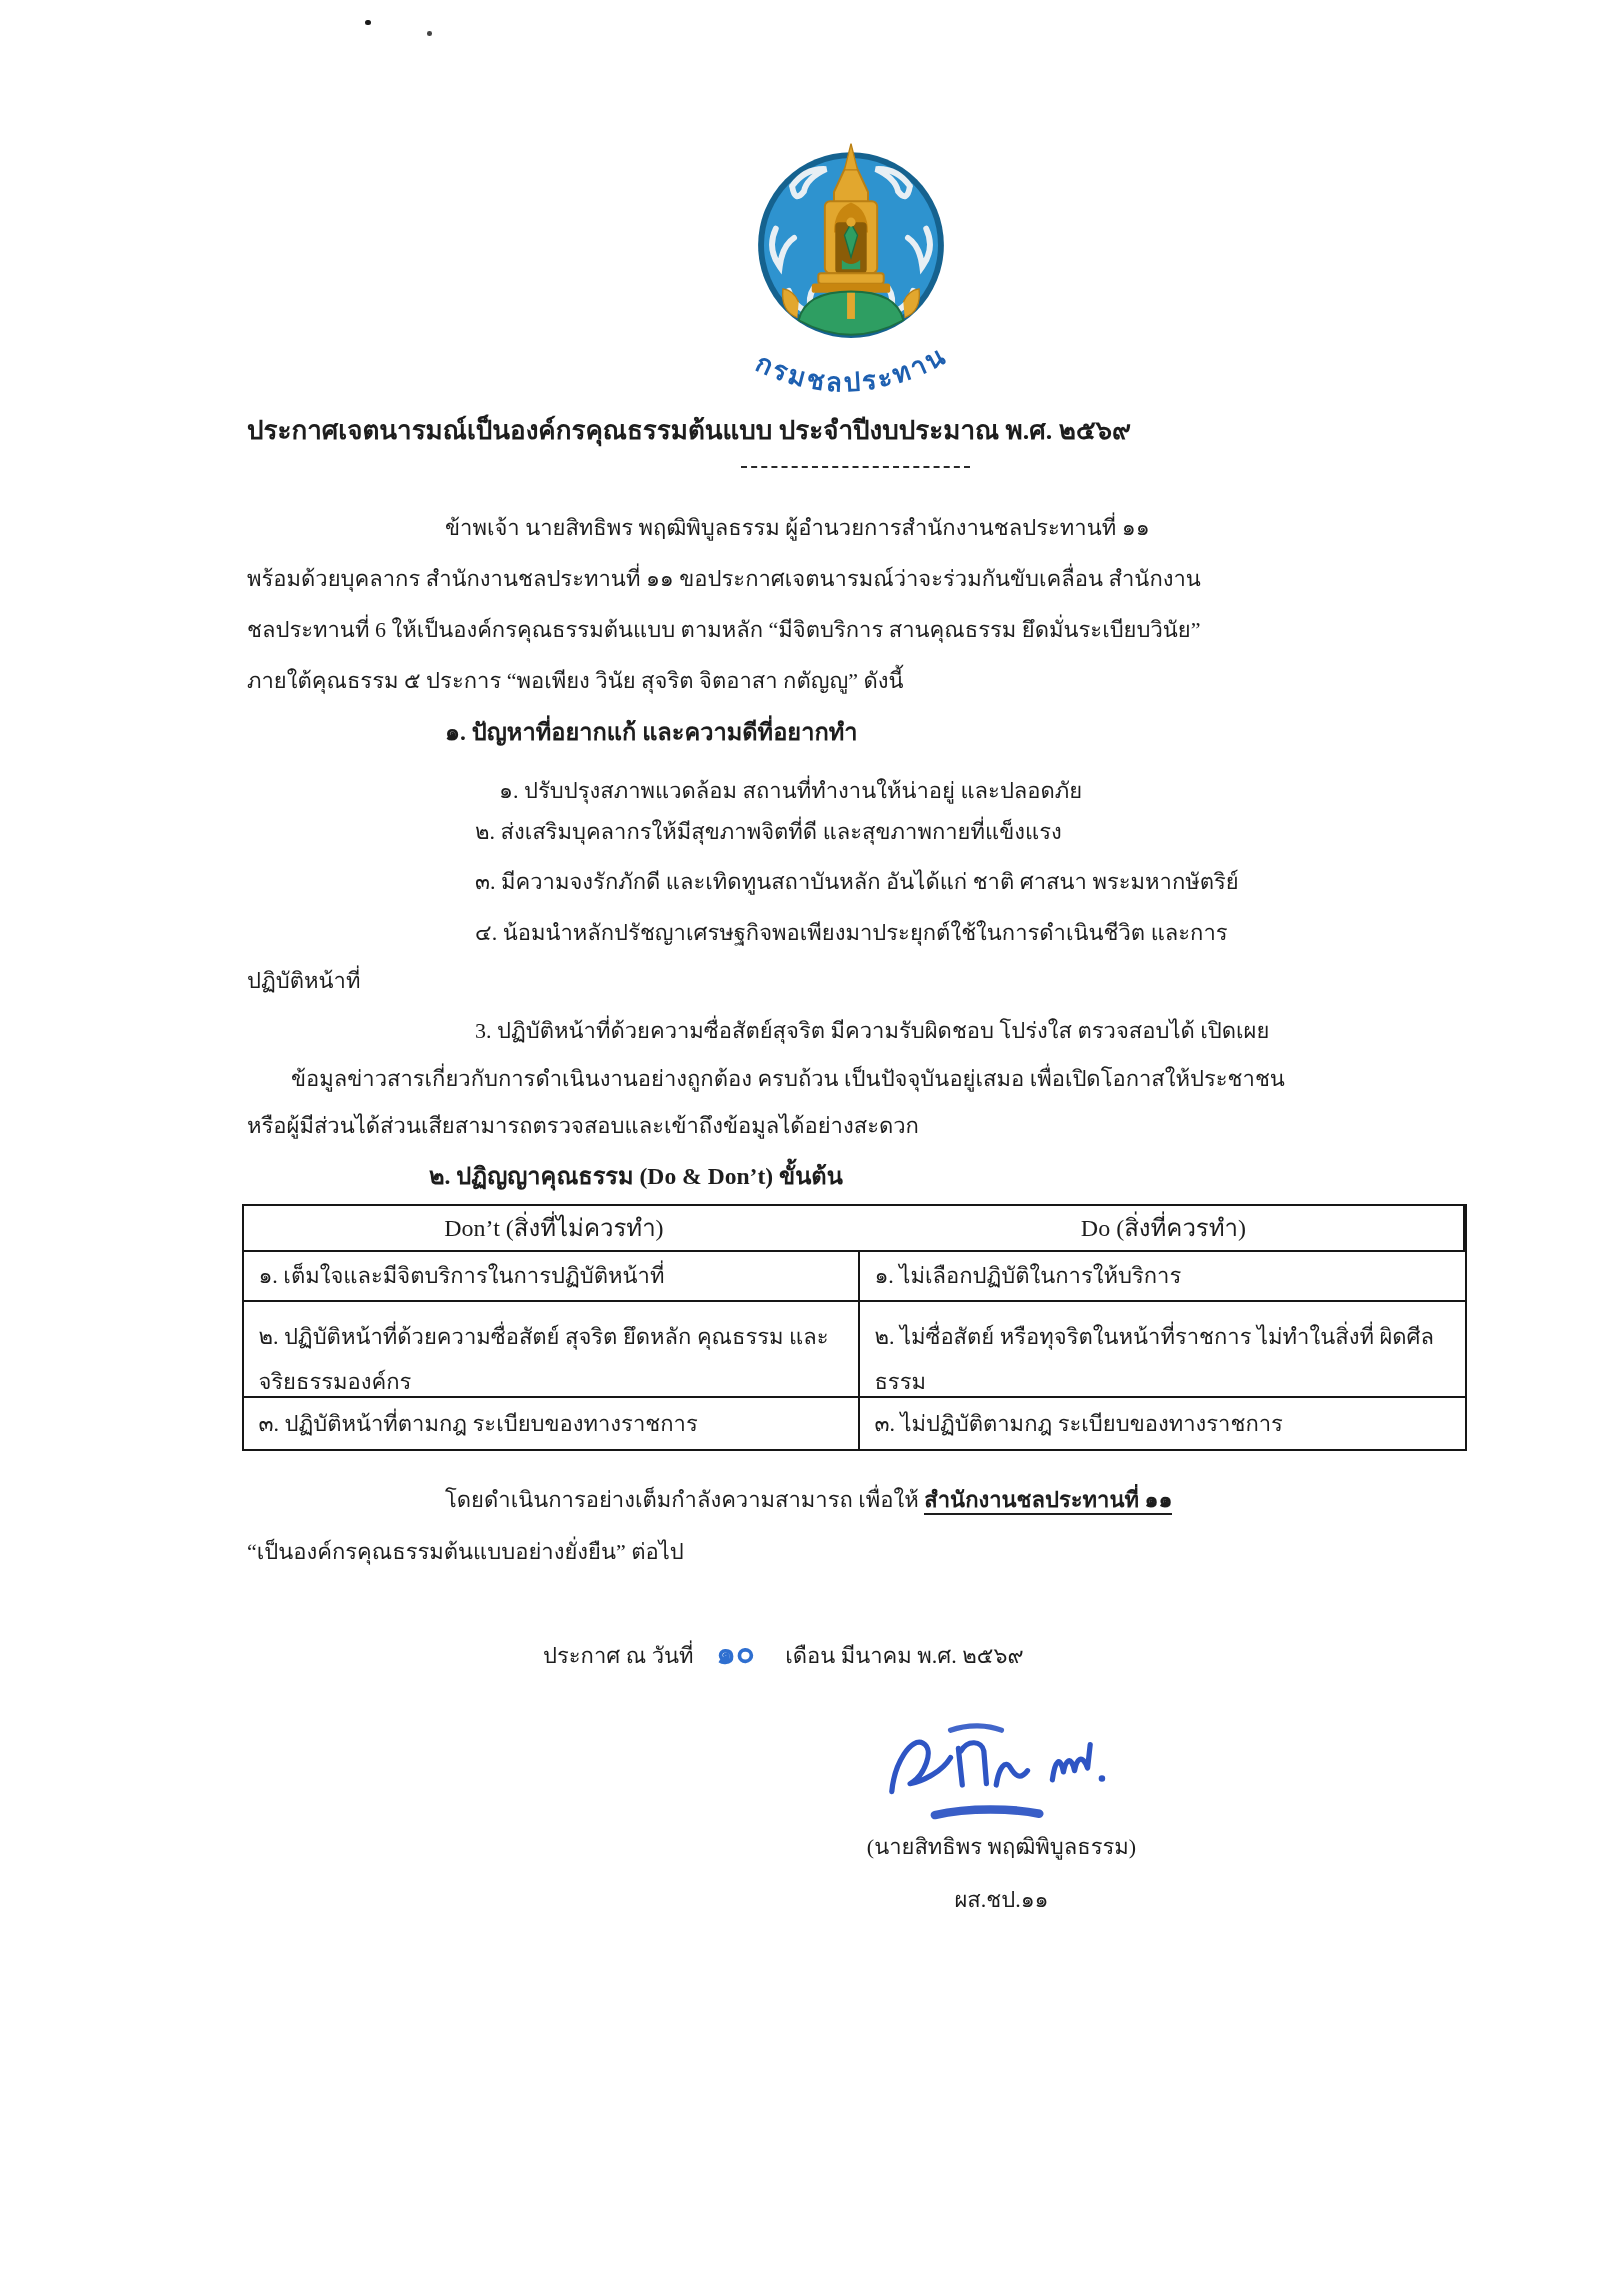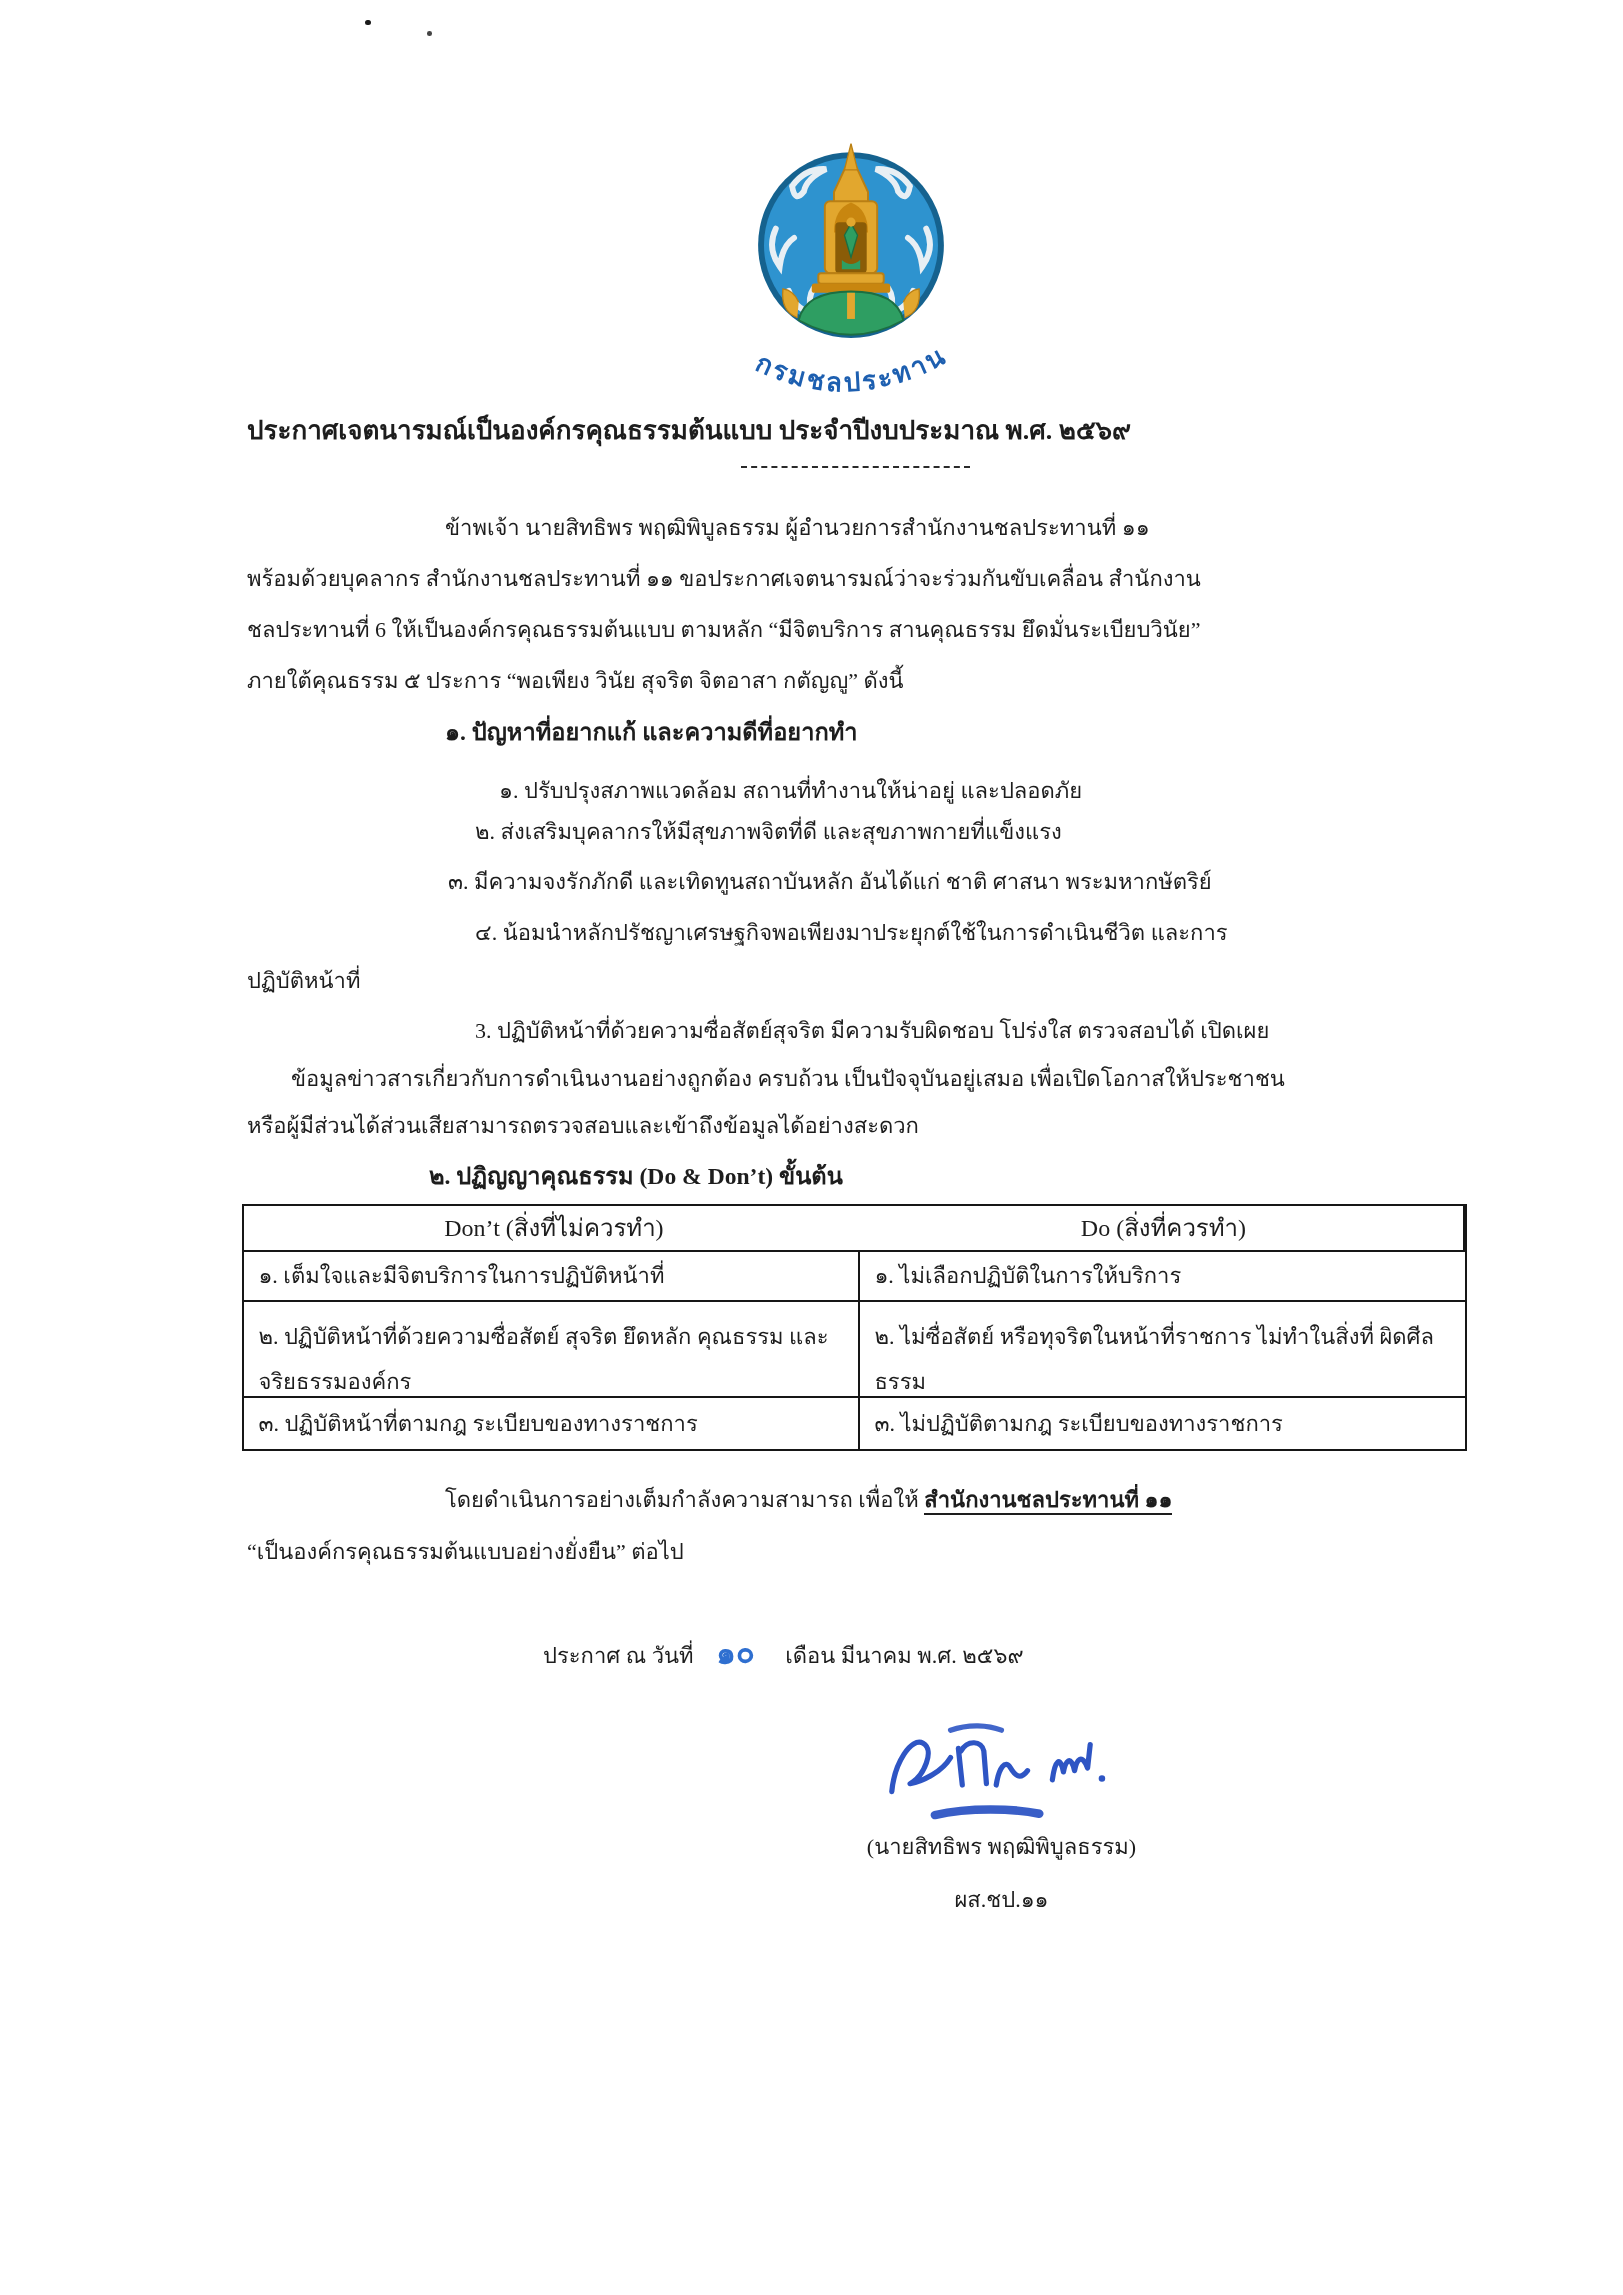--- a/index.html
+++ b/index.html
@@ -140,21 +140,21 @@
   <div class="dash-sep"></div>
 
   <div class="line" style="left:445px;top:509px;">ข้าพเจ้า นายสิทธิพร  พฤฒิพิบูลธรรม ผู้อำนวยการสำนักงานชลประทานที่ ๑๑</div>
   <div class="line" style="left:247px;top:560px;">พร้อมด้วยบุคลากร สำนักงานชลประทานที่ ๑๑ ขอประกาศเจตนารมณ์ว่าจะร่วมกันขับเคลื่อน สำนักงาน</div>
   <div class="line" style="left:247px;top:611px;">ชลประทานที่ 6 ให้เป็นองค์กรคุณธรรมต้นแบบ ตามหลัก “มีจิตบริการ สานคุณธรรม ยึดมั่นระเบียบวินัย”</div>
   <div class="line" style="left:247px;top:662px;">ภายใต้คุณธรรม ๕ ประการ “พอเพียง วินัย สุจริต จิตอาสา กตัญญู” ดังนี้</div>
 
   <div class="line bold" style="left:445px;top:713px;font-size:23.6px;">๑. ปัญหาที่อยากแก้ และความดีที่อยากทำ</div>
   <div class="line" style="left:475px;top:772px;margin-left:24px;">๑. ปรับปรุงสภาพแวดล้อม สถานที่ทำงานให้น่าอยู่ และปลอดภัย</div>
   <div class="line" style="left:475px;top:813px;">๒. ส่งเสริมบุคลากรให้มีสุขภาพจิตที่ดี และสุขภาพกายที่แข็งแรง</div>
-  <div class="line" style="left:448px;top:863px;font-family:Liberation Serif, serif;">๓. มีความจงรักภักดี และเทิดทูนสถาบันหลัก อันได้แก่ ชาติ ศาสนา พระมหากษัตริย์</div>
+  <div class="line" style="left:475px;top:863px;font-family:Liberation Serif, serif;">๓. มีความจงรักภักดี และเทิดทูนสถาบันหลัก อันได้แก่ ชาติ ศาสนา พระมหากษัตริย์</div>
   <div class="line" style="left:475px;top:914px;">๔. น้อมนำหลักปรัชญาเศรษฐกิจพอเพียงมาประยุกต์ใช้ในการดำเนินชีวิต และการ</div>
   <div class="line" style="left:247px;top:962px;">ปฏิบัติหน้าที่</div>
   <div class="line" style="left:475px;top:1012px;">3. ปฏิบัติหน้าที่ด้วยความซื่อสัตย์สุจริต มีความรับผิดชอบ โปร่งใส ตรวจสอบได้ เปิดเผย</div>
   <div class="line" style="left:247px;top:1060px;margin-left:44px;">ข้อมูลข่าวสารเกี่ยวกับการดำเนินงานอย่างถูกต้อง ครบถ้วน เป็นปัจจุบันอยู่เสมอ เพื่อเปิดโอกาสให้ประชาชน</div>
   <div class="line" style="left:247px;top:1107px;">หรือผู้มีส่วนได้ส่วนเสียสามารถตรวจสอบและเข้าถึงข้อมูลได้อย่างสะดวก</div>
 
   <div class="line bold" style="left:429px;top:1157px;font-size:23.6px;">๒. ปฏิญญาคุณธรรม (Do &amp; Don’t) ขั้นต้น</div>
 
   <div class="dd-table">
     <div class="dd-cell hdr">Don’t (สิ่งที่ไม่ควรทำ)</div>

